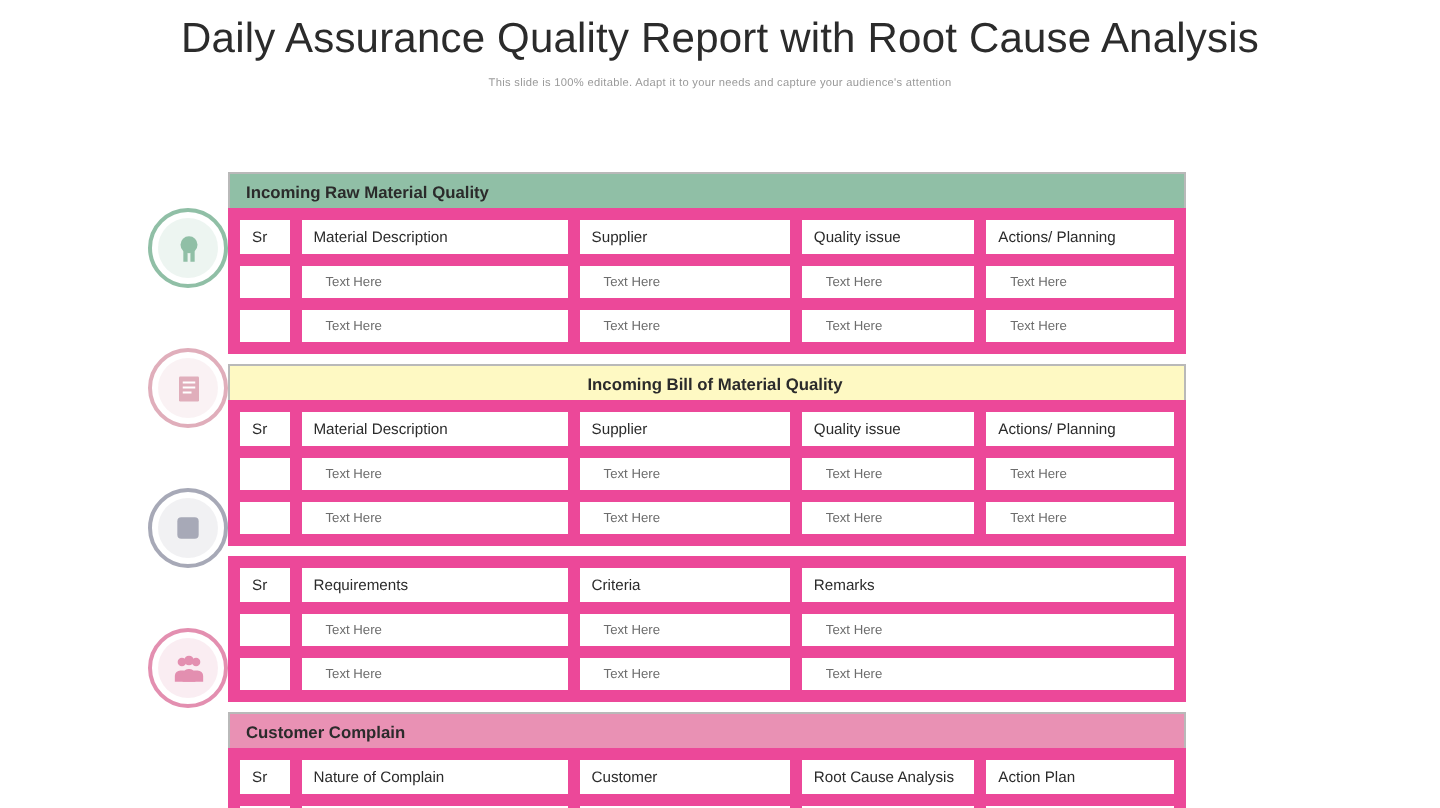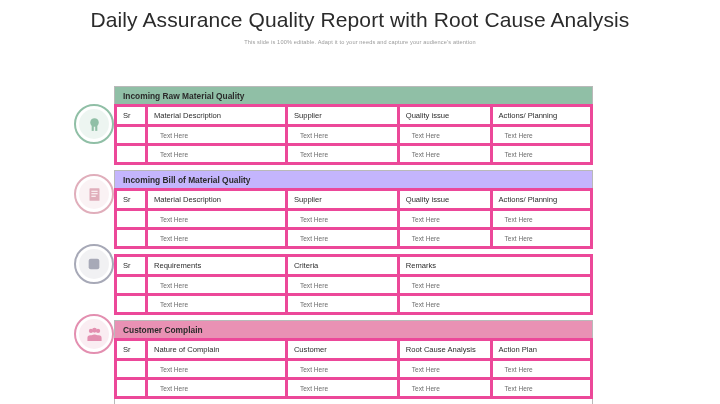--- a/index.html
+++ b/index.html
@@ -92,21 +92,21 @@
     color: #2b2b2b;
     border: 1px solid #b9b9b9;
     border-bottom: none;
   }
   .tbl {
     border-collapse: collapse;
     width: 100%;
     table-layout: fixed;
   }
   .tbl td {
-    border: 3px solid #ec4899;
+    border: 6px solid #ec4899;
     height: 16px;
     padding: 0 0 0 6px;
     font-size: 7.2px;
     color: #3a3a3a;
     vertical-align: middle;
     overflow: hidden;
     white-space: nowrap;
   }
   .tbl tr.head td {
     font-size: 7.6px;
@@ -221,21 +221,21 @@
             <td>Text Here</td>
             <td>Text Here</td>
             <td>Text Here</td>
             <td>Text Here</td>
           </tr>
         </tbody>
       </table>
     </div>
     <div class="gap"></div>
     <div class="section">
-      <div class="section-bar" style="background: #c4b5fd;">
+      <div class="section-bar" style="background: #fef9c3; justify-content: center;">
         <span>Incoming Bill of Material Quality</span>
       </div>
       <table class="tbl">
         <colgroup>
           <col style="width: 6.5%;">
           <col style="width: 29.4%;">
           <col style="width: 23.5%;">
           <col style="width: 19.5%;">
           <col style="width: 21.1%;">
         </colgroup>

